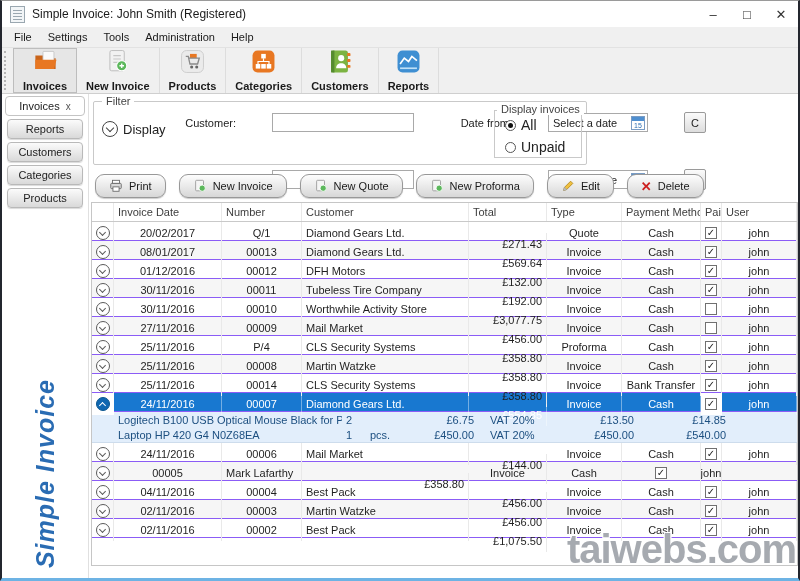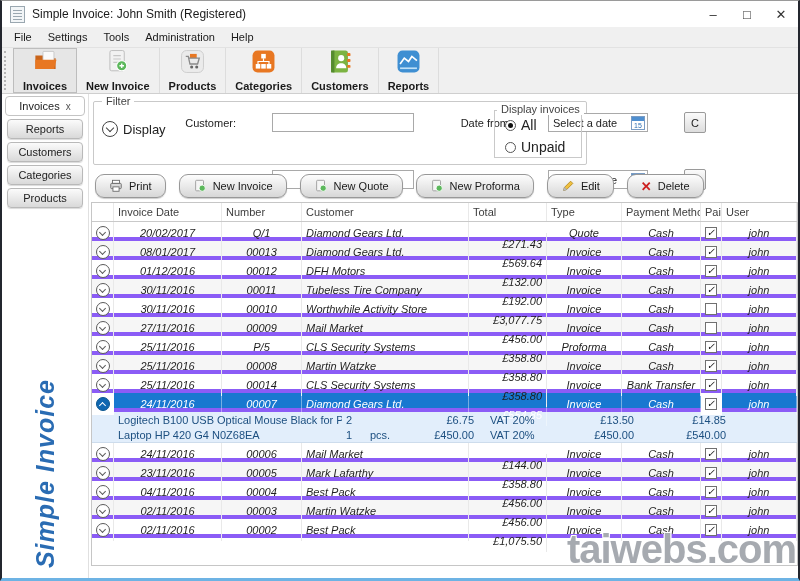--- a/index.html
+++ b/index.html
@@ -59,21 +59,21 @@
   
   .actions { position:absolute; left:6px; top:80px; display:flex; gap:13px; }
   .pill { height:24px; border:1px solid #989898; border-radius:9px; background:linear-gradient(#fdfdfd,#d7d7d7); display:inline-flex; align-items:center; gap:6px; padding:0 13px; font-size:11px; color:#1a1a1a; box-shadow:0 1px 1px rgba(0,0,0,.2); }
   .pill svg { width:14px; height:14px; }
   .del-x { color:#cc1f1f; font-weight:bold; font-size:13px; }
   
   .grid { position:absolute; left:2px; top:108px; width:707px; height:364px; border:1px solid #c6c6c6; background:#fff; font-size:11px; overflow:hidden; }
   .trow, .thead { display:grid; grid-template-columns:22px 108px 80px 167px 78px 75px 79px 21px 1fr; align-items:center; }
   .thead { height:19px; color:#3d3d3d; border-bottom:1px solid #c9c9c9; background:#fff; }
   .thead .cell { text-align:left; }
-  .trow { height:19px; border-bottom:4px solid #8b5cf6; color:#1f1f1f; background:#fff;font-style:italic; }
+  .trow { height:19px; border-bottom:1px solid #8b5cf6; color:#1f1f1f; background:#fff; }
   .trow.alt { background:#f6f6f6; }
   .cell { padding:0 4px; overflow:hidden; white-space:nowrap; border-right:1px solid #e9e9e9; height:100%; display:flex; align-items:center; }
   .c-date,.c-num,.c-type,.c-pay,.c-user { justify-content:center; }
   .c-total { justify-content:flex-end;margin-top:22px; }
   .c-exp { justify-content:center; padding:0; }
   .exp-ic { width:14px; height:14px; border-radius:50%; border:1.5px solid #5a5a5a; display:flex; align-items:center; justify-content:center; background:#fff; }
   .exp-ic i { width:5px; height:5px; border-right:1.5px solid #5a5a5a; border-bottom:1.5px solid #5a5a5a; transform:rotate(45deg); margin-top:-2px; }
   .exp-ic.up { background:#0f67b1; border-color:#0b568f; }
   .exp-ic.up i { border-color:#fff; transform:rotate(-135deg); margin-top:3px; }
   .cb { width:12px; height:12px; border:1px solid #707070; background:#fff; display:inline-flex; align-items:center; justify-content:center; font-size:10px; color:#222; line-height:1; }
@@ -401,21 +401,21 @@
               </div>
               <div class="cell c-user">john</div>
             </div>
             <div class="trow">
               <div class="cell c-exp">
                 <span class="exp-ic">
                   <i></i>
                 </span>
               </div>
               <div class="cell c-date">25/11/2016</div>
-              <div class="cell c-num">P/5</div>
+              <div class="cell c-num">P/4</div>
               <div class="cell">CLS Security Systems</div>
               <div class="cell c-total">£358.80</div>
               <div class="cell c-type">Proforma</div>
               <div class="cell c-pay">Cash</div>
               <div class="cell c-exp">
                 <span class="cb checked"></span>
               </div>
               <div class="cell c-user">john</div>
             </div>
             <div class="trow alt">
@@ -509,21 +509,20 @@
                 <span class="cb checked"></span>
               </div>
               <div class="cell c-user">john</div>
             </div>
             <div class="trow alt">
               <div class="cell c-exp">
                 <span class="exp-ic">
                   <i></i>
                 </span>
               </div>
-              <div class="cell c-date">23/11/2016</div>
               <div class="cell c-num">00005</div>
               <div class="cell">Mark Lafarthy</div>
               <div class="cell c-total">£358.80</div>
               <div class="cell c-type">Invoice</div>
               <div class="cell c-pay">Cash</div>
               <div class="cell c-exp">
                 <span class="cb checked"></span>
               </div>
               <div class="cell c-user">john</div>
             </div>

